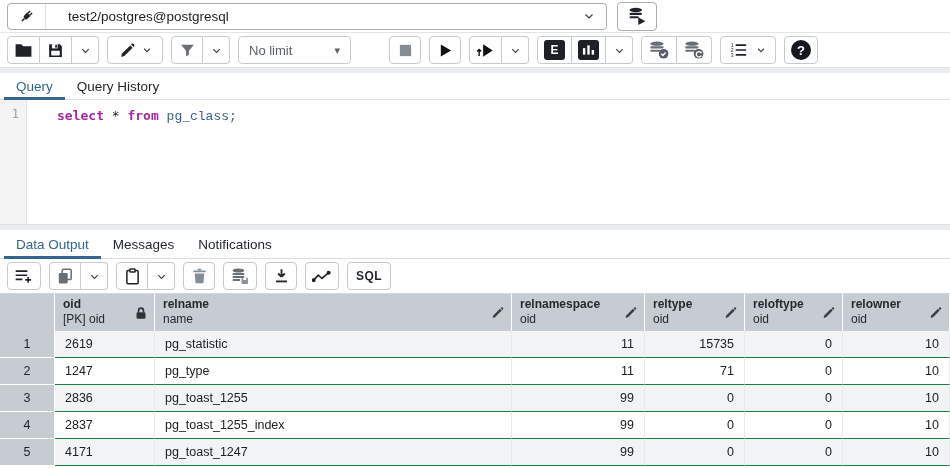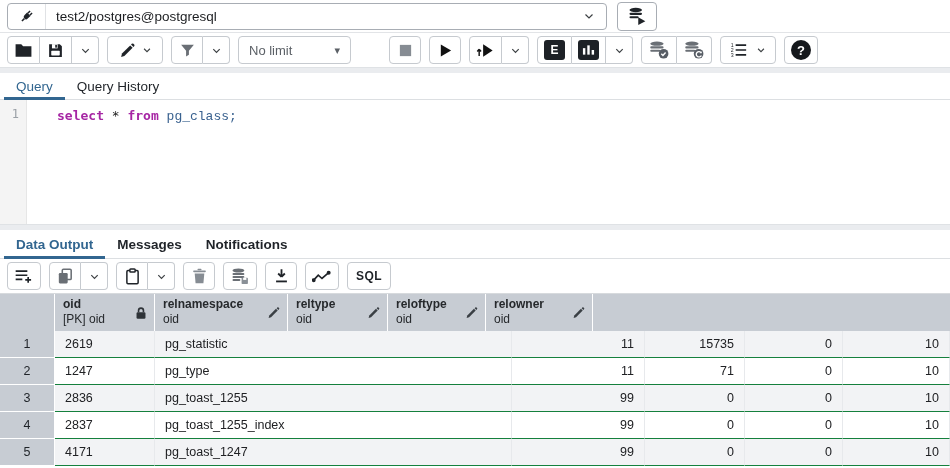--- a/index.html
+++ b/index.html
@@ -3,21 +3,21 @@
 <meta charset="utf-8">
 <style>
   * { margin:0; padding:0; box-sizing:border-box; }
   html,body { width:950px; height:468px; overflow:hidden; background:#fff;
               font-family:"Liberation Sans", sans-serif; }
 
   
   .connbar { height:33px; display:flex; align-items:center; gap:10px;
              padding:0 7px; background:#fff; border-bottom:1px solid #e2e4e7; }
   .connbox { width:600px; height:27px; border:1px solid #a8adb4; border-radius:4px;
-             display:flex; align-items:center; background:#fff; }
+             display:flex; align-items:center; background:#fff;gap:12px; }
   .connbox .plugwrap { width:38px; height:100%; display:flex; align-items:center;
                        justify-content:center; border-right:1px solid #e0e2e5; }
   .connbox .lbl { flex:1; padding:0 10px; font-size:13.5px; color:#1c1e21; white-space:nowrap; overflow:hidden; }
   .connbox .chevwrap { padding:0 11px; display:flex; align-items:center; }
   .iconbtn { width:40px; height:29px; border:1px solid #a8adb4; border-radius:4px;
              background:#fff; display:flex; align-items:center; justify-content:center; }
 
   
   .toolbar { height:34px; display:flex; align-items:center; gap:8px; padding:0 7px; background:#fff; }
   .group { display:inline-flex; }
@@ -35,21 +35,21 @@
                font-size:12px; font-weight:bold; display:flex; align-items:center; justify-content:center; }
   .helpcircle { width:20px; height:20px; background:#15181c; border-radius:50%; color:#fff;
                 font-size:13px; font-weight:bold; display:flex; align-items:center; justify-content:center; }
   .sqltext { font-size:12px; font-weight:bold; color:#1f2328; letter-spacing:.5px; padding:0 2px; }
 
   .splitbar { height:6px; background:#eaecef; border-top:1px solid #dfe2e5; }
 
   
   .tabs { display:flex; background:#fff; border-bottom:1px solid #dcdfe2; padding-left:4px; }
   .tabs.upper { height:27px; }
-  .tabs.lower { height:29px;font-weight:bold; }
+  .tabs.lower { height:29px; }
   .tab { display:flex; align-items:center; padding:0 12px; font-size:13.5px; color:#1f2328; position:relative; }
   .tab.active { color:#326690; }
   .tab.active::after { content:""; position:absolute; left:0; right:0; bottom:-1px; height:3px; background:#326690; }
 
   
   .editor { height:124px; display:flex; background:#fff; }
   .gutter { width:27px; background:#f4f4f4; border-right:1px solid #e6e6e6;
             font:12px "DejaVu Sans Mono", monospace; color:#9aa0a6;
             text-align:right; padding:7px 7px 0 0; }
   .codearea { flex:1; font:13px/19px "DejaVu Sans Mono", monospace; color:#222;
@@ -359,20 +359,30 @@
   <div class="g-hcell" style="width: 100px;">
         <div class="g-hname">oid</div>
         <div class="g-htype">[PK] oid</div>
         <span class="g-hicon">
           <svg width="12" height="13" viewBox="0 0 14 16">
             <rect x="1.5" y="7" width="11" height="8" rx="1.5" fill="#2e3338"></rect>
             <path d="M4 7.2V5a3 3 0 0 1 6 0v2.2" stroke="#2e3338" stroke-width="2" fill="none"></path>
           </svg>
         </span>
       </div>
+      <div class="g-hcell" style="width: 357px;">
+        <div class="g-hname">relname</div>
+        <div class="g-htype">name</div>
+        <span class="g-hicon">
+          <svg width="13" height="13" viewBox="0 0 16 16" fill="#3a3f44">
+            <path d="M2 14l.8-3L11 2.8 13.2 5 5 13.2z"></path>
+            <path d="M11.8 2L14 4.2l.8-.8a1.2 1.2 0 0 0 0-1.7l-.5-.5a1.2 1.2 0 0 0-1.7 0z"></path>
+          </svg>
+        </span>
+      </div>
       <div class="g-hcell" style="width: 133px;">
         <div class="g-hname">relnamespace</div>
         <div class="g-htype">oid</div>
         <span class="g-hicon">
           <svg width="13" height="13" viewBox="0 0 16 16" fill="#3a3f44">
             <path d="M2 14l.8-3L11 2.8 13.2 5 5 13.2z"></path>
             <path d="M11.8 2L14 4.2l.8-.8a1.2 1.2 0 0 0 0-1.7l-.5-.5a1.2 1.2 0 0 0-1.7 0z"></path>
           </svg>
         </span>
       </div>

